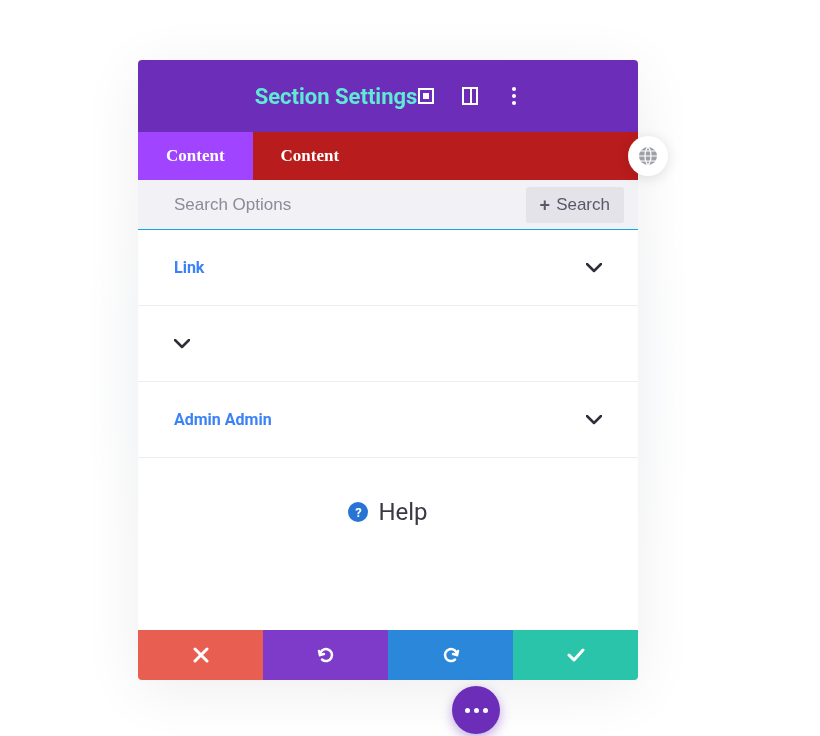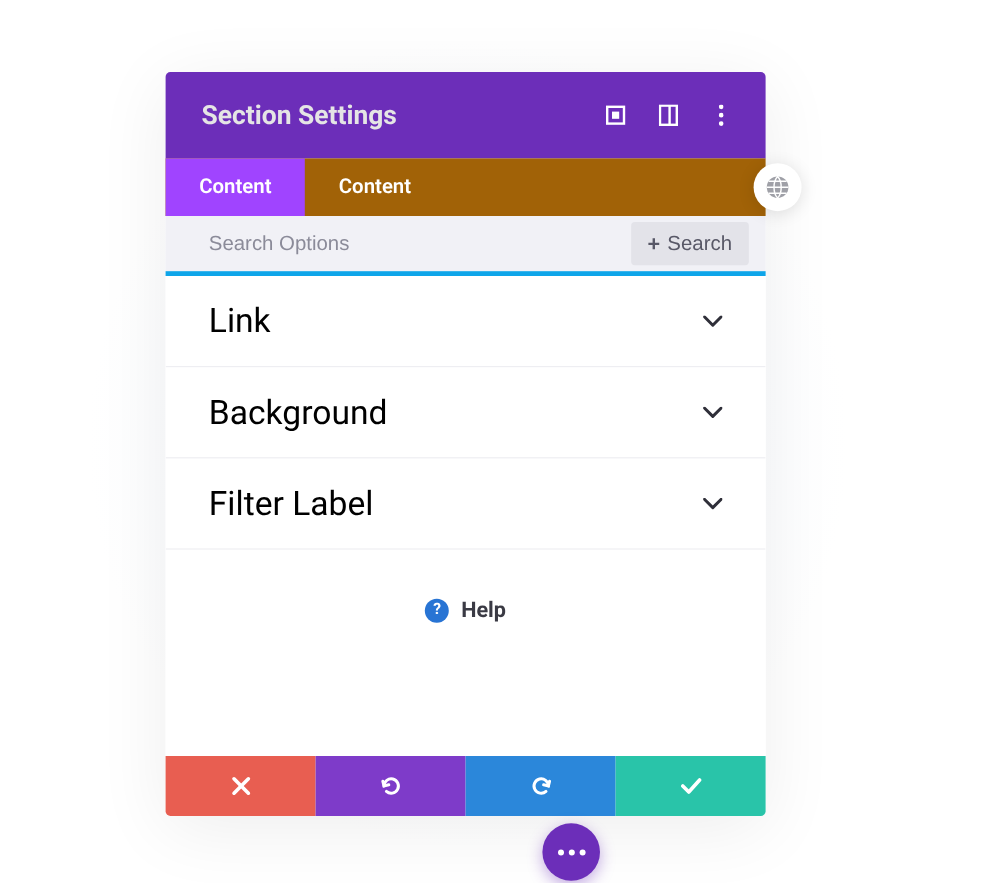--- a/index.html
+++ b/index.html
@@ -22,25 +22,25 @@
       height: 620px;
       background: #ffffff;
       border-radius: 4px;
       box-shadow: 0 10px 60px rgba(0,0,0,0.07);
       display: flex;
       flex-direction: column;
       overflow: visible;
     }
     .modal-header {
       background: #6c2eb9;
-      color: #e5e5e5;
+      color: #5eead4;
       height: 72px;
       display: flex;
       align-items: center;
-      justify-content: space-between;
+      justify-content: center;
       padding: 0 28px 0 30px;
       border-radius: 4px 4px 0 0;
     }
     .modal-title {
       font-size: 22px;
       font-weight: 700;
     }
     .header-actions {
       display: flex;
       align-items: center;
@@ -48,44 +48,45 @@
     }
     .header-icon {
       width: 18px;
       height: 18px;
       display: flex;
       align-items: center;
       justify-content: center;
       cursor: pointer;
     }
     .tabs {
-      background: #a16207;
+      background: #b91c1c;
       display: flex;
       height: 48px;
+      font-family: Liberation Serif, serif;
     }
     .tab {
       color: #ffffff;
       font-size: 17px;
       font-weight: 600;
       display: flex;
       align-items: center;
       padding: 0 28px;
       cursor: pointer;
     }
     .tab.active {
       background: #a044ff;
     }
     .search-row {
       background: #f1f1f6;
       height: 50px;
       display: flex;
       align-items: center;
       justify-content: space-between;
       padding: 0 14px 0 36px;
-      border-bottom: 4px solid #0ea5e9;
+      border-bottom: 1px solid #0ea5e9;
     }
     .search-input {
       border: none;
       background: transparent;
       font-size: 17px;
       color: #8b8b99;
       outline: none;
       flex: 1;
     }
     .search-input::placeholder {
@@ -117,23 +118,23 @@
     .accordion-item {
       border-bottom: 1px solid #eeeef2;
       height: 76px;
       display: flex;
       align-items: center;
       justify-content: space-between;
       padding: 0 36px;
       cursor: pointer;
     }
     .accordion-title {
-      font-size: 28px;
-      font-weight: 400;
-      color: #000000;
+      font-size: 16px;
+      font-weight: 700;
+      color: #3b82f6;
     }
     .chevron-down {
       width: 16px;
       height: 10px;
       color: #2f2f39;
     }
     .help-row {
       display: flex;
       align-items: center;
       justify-content: center;
@@ -146,23 +147,23 @@
       border-radius: 50%;
       background: #2874d4;
       color: #ffffff;
       display: flex;
       align-items: center;
       justify-content: center;
       font-size: 13px;
       font-weight: 700;
     }
     .help-text {
-      font-size: 18px;
+      font-size: 24px;
       color: #3a3a44;
-      font-weight: 700;
+      font-weight: 400;
     }
     .footer {
       display: flex;
       height: 50px;
     }
     .footer-btn {
       flex: 1;
       border: none;
       color: #ffffff;
       display: flex;
@@ -266,27 +267,26 @@
   </div>
 
   <div class="panel-body">
     <div class="accordion-item">
       <div class="accordion-title">Link</div>
       <svg class="chevron-down" viewBox="0 0 16 10" fill="none" stroke="currentColor" stroke-width="2.5" stroke-linecap="round" stroke-linejoin="round">
           <polyline points="1,1 8,8 15,1"></polyline>
         </svg>
     </div>
     <div class="accordion-item">
-      <div class="accordion-title">Background</div>
       <svg class="chevron-down" viewBox="0 0 16 10" fill="none" stroke="currentColor" stroke-width="2.5" stroke-linecap="round" stroke-linejoin="round">
           <polyline points="1,1 8,8 15,1"></polyline>
         </svg>
     </div>
     <div class="accordion-item">
-      <div class="accordion-title">Filter Label</div>
+      <div class="accordion-title">Admin Admin</div>
       <svg class="chevron-down" viewBox="0 0 16 10" fill="none" stroke="currentColor" stroke-width="2.5" stroke-linecap="round" stroke-linejoin="round">
           <polyline points="1,1 8,8 15,1"></polyline>
         </svg>
     </div>
 
     <div class="help-row">
       <div class="help-icon">?</div>
       <div class="help-text">Help</div>
     </div>
   </div>

